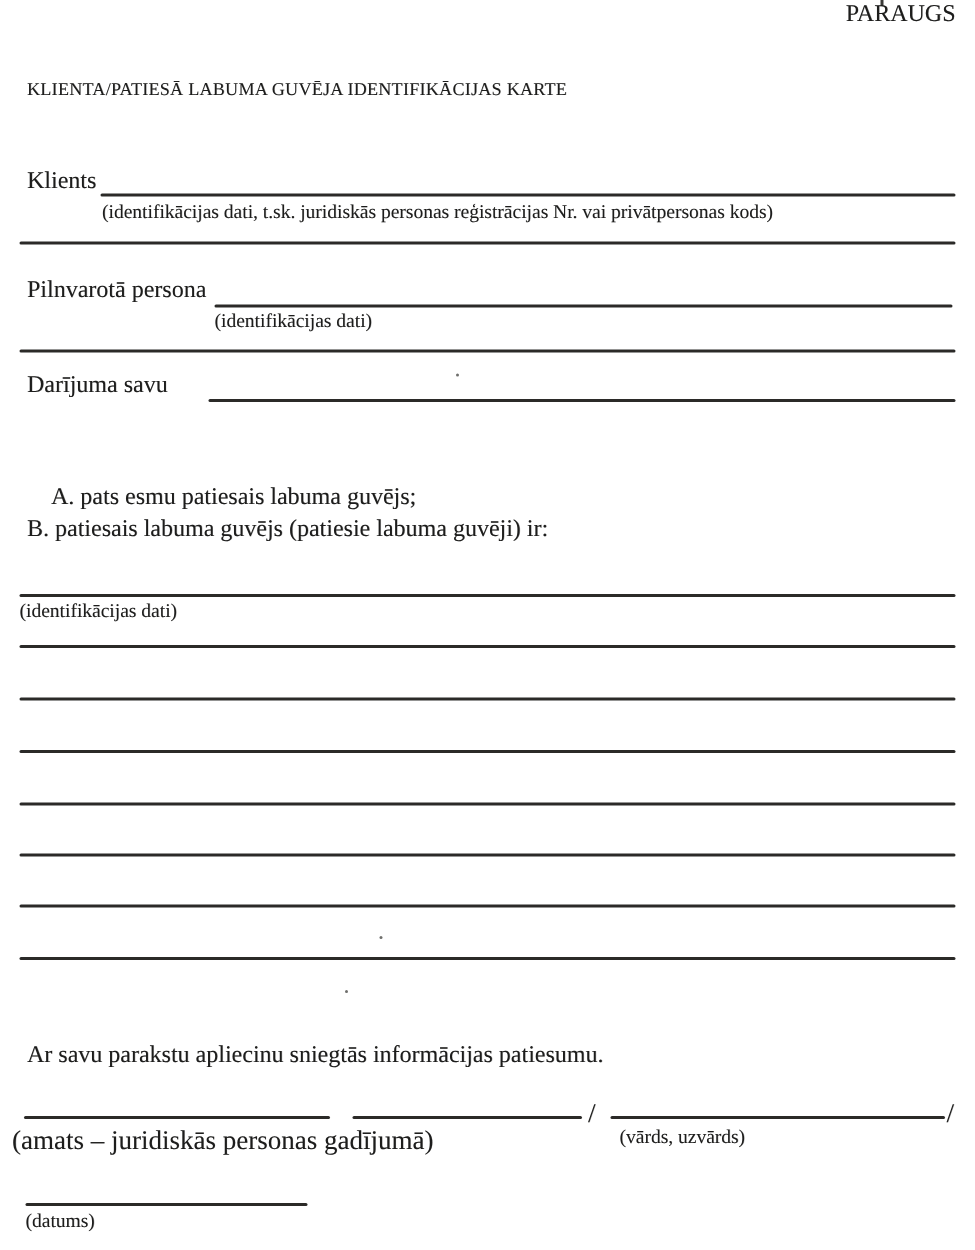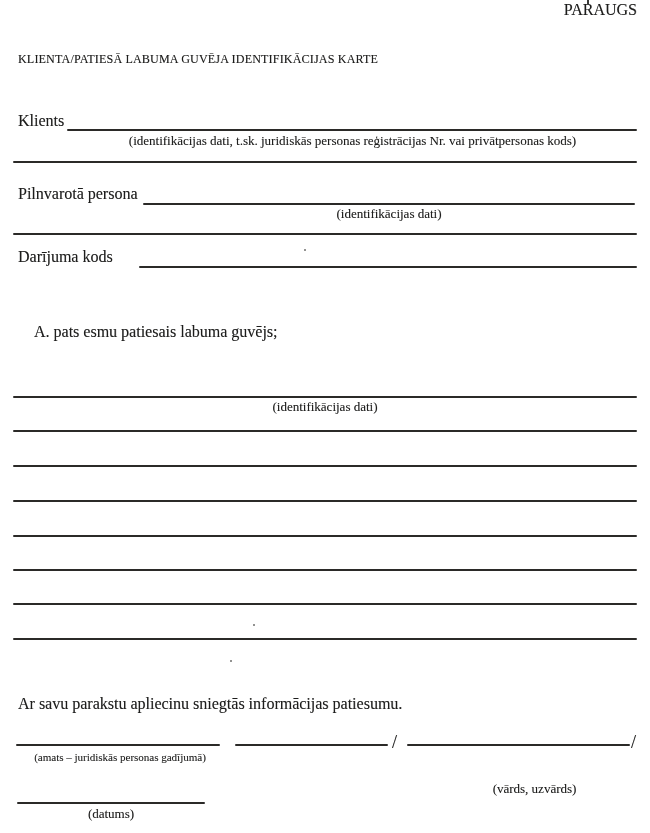--- a/index.html
+++ b/index.html
@@ -4,23 +4,23 @@
 <style>
   html,body{margin:0;padding:0;background:#ffffff;}
   .page{
     position:relative;width:650px;height:833px;background:#ffffff;overflow:hidden;
     font-family:"Liberation Serif","DejaVu Serif",serif;color:#1d1d1c;
   }
   .t{position:absolute;white-space:nowrap;line-height:1.15;
      text-shadow:0.3px 0.3px 0 rgba(20,20,20,0.35);}
   .body-t{font-size:16px;}
   .title-t{font-size:12px;letter-spacing:0.2px;}
-  .cap{position:absolute;font-size:13px;text-align:center;line-height:1.1;
+  .cap{position:absolute;font-size:13px;line-height:1.1;
        text-shadow:0.25px 0.25px 0 rgba(20,20,20,0.3);white-space:nowrap;}
-  .cap-left{font-size:11px;}
+  .cap-left{font-size:18px;}
   .line{position:absolute;height:2px;background:#2b2a28;border-radius:1px;}
   .thin{height:1.6px;}
   .slash{position:absolute;font-size:18px;line-height:1;
          text-shadow:0.3px 0.3px 0 rgba(20,20,20,0.35);}
   .speck{position:absolute;width:2px;height:2px;background:#6f6f6c;border-radius:50%;}
   .artifact{position:absolute;background:#3a3a38;}
 </style>
 </head>
 <body>
 
@@ -37,24 +37,25 @@
 
   <div class="line thin" style="left:13px;top:161px;width:624px;"></div>
 
   <div class="t body-t" style="left:18px;top:185px;">Pilnvarotā persona</div>
   <div class="line" style="left:143px;top:203px;width:492px;"></div>
   <div class="cap" style="left:143px;top:207px;width:492px;">(identifikācijas dati)</div>
 
   <div class="line thin" style="left:13px;top:233px;width:624px;"></div>
   <div class="speck" style="left:304px;top:249px;"></div>
 
-  <div class="t body-t" style="left:18px;top:248px;">Darījuma kods</div>
+  <div class="t body-t" style="left:18px;top:248px;">Darījuma savu</div>
   <div class="line" style="left:139px;top:266px;width:498px;"></div>
 
   <div class="t body-t" style="left:34px;top:323px;">A. pats esmu patiesais labuma guvējs;</div>
+  <div class="t body-t" style="left:18px;top:344px;">B. patiesais labuma guvējs (patiesie labuma guvēji) ir:</div>
 
   <div class="line" style="left:13px;top:396px;width:624px;"></div>
   <div class="cap" style="left:13px;top:400px;width:624px;">(identifikācijas dati)</div>
 
   <div class="line" style="left:13px;top:430px;width:624px;"></div>
   <div class="line" style="left:13px;top:465px;width:624px;"></div>
   <div class="line" style="left:13px;top:500px;width:624px;"></div>
   <div class="line" style="left:13px;top:535px;width:624px;"></div>
   <div class="line" style="left:13px;top:569px;width:624px;"></div>
   <div class="line" style="left:13px;top:603px;width:624px;"></div>
@@ -66,20 +67,20 @@
   <div class="t body-t" style="left:18px;top:695px;font-family:Liberation Serif, serif;">Ar savu parakstu apliecinu sniegtās informācijas patiesumu.</div>
 
   <div class="line" style="left:16px;top:744px;width:204px;"></div>
   <div class="cap cap-left" style="left:8px;top:751px;width:224px;">(amats – juridiskās personas gadījumā)</div>
 
   <div class="line" style="left:235px;top:744px;width:153px;"></div>
 
   <div class="slash" style="left:392px;top:733px;">/</div>
 
   <div class="line" style="left:407px;top:744px;width:223px;"></div>
-  <div class="cap" style="left:423px;top:751px;width:223px;margin-top:31px;">(vārds, uzvārds)</div>
+  <div class="cap" style="left:413px;top:751px;width:223px;">(vārds, uzvārds)</div>
 
   <div class="slash" style="left:631px;top:733px;">/</div>
 
   <div class="line" style="left:17px;top:802px;width:188px;"></div>
   <div class="cap" style="left:17px;top:807px;width:188px;">(datums)</div>
 
 </div>
 
 </body></html>

